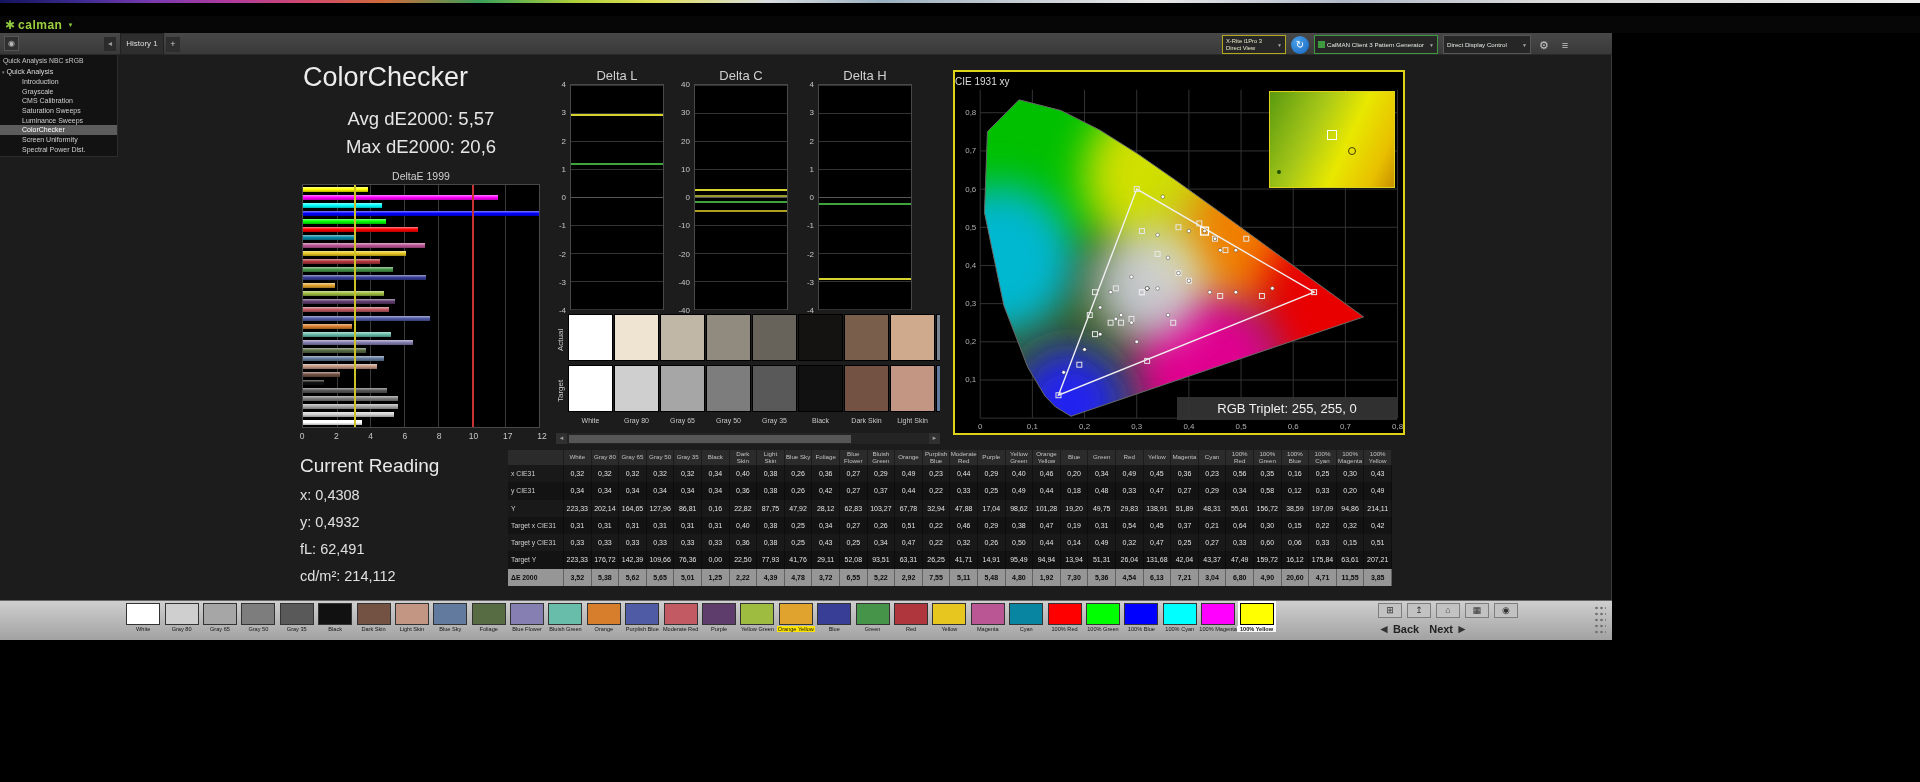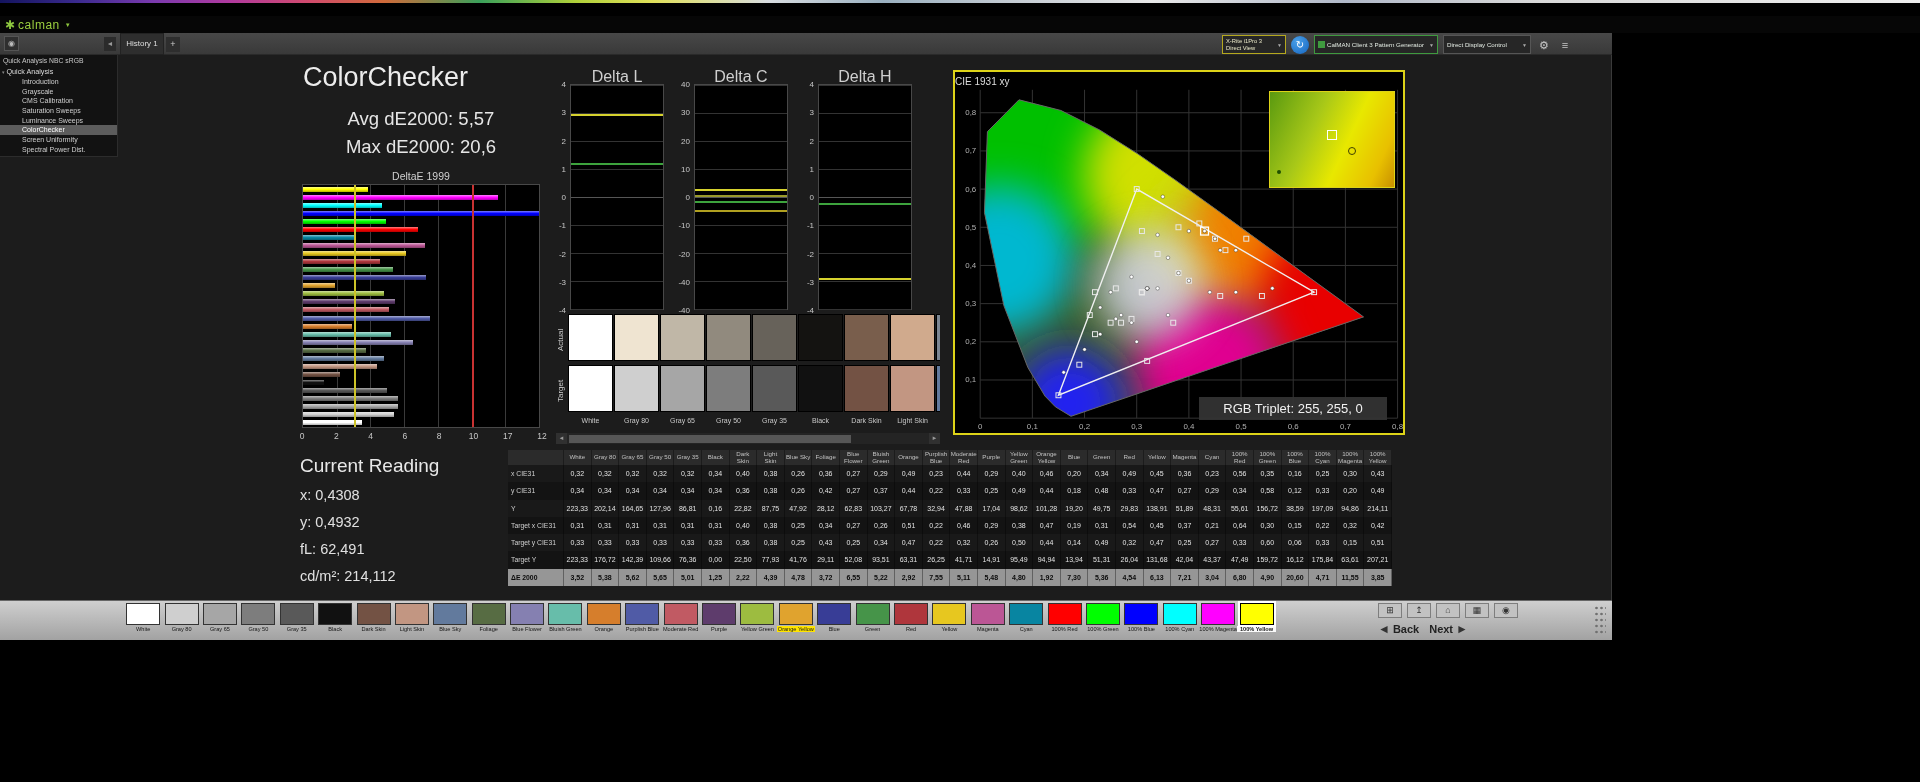--- a/index.html
+++ b/index.html
@@ -7,21 +7,21 @@
 #app{position:absolute;left:0;top:0;width:1920px;height:782px}
 
 .rainbow{position:absolute;left:0;top:0;width:1920px;height:3px;background:linear-gradient(90deg,#14145e 0%,#3a2a8e 4%,#7a3aae 8%,#b03a9e 12%,#d04a6e 16%,#d06a3a 20%,#3aa05a 25%,#b0d03a 30%,#e0e05a 34%,#d8dce0 40%,#9ab0c0 46%,#c0c8d0 52%,#e8e8e8 60%,#b0b8c8 70%,#d8d8d8 80%,#eeeeee 100%)}
 .titlebar{position:absolute;left:0;top:3px;width:1920px;height:13px;background:#000;display:flex;align-items:center;color:#c9c9c9;font-size:9px}
 .app-ico{width:8px;height:8px;margin:0 4px 0 3px;background:conic-gradient(#d33 0 25%,#3a3 0 50%,#36c 0 75%,#cc3 0)}
 .winbtns{position:absolute;left:1497px;top:0;display:flex}
 .wb{width:22px;height:13px;text-align:center;line-height:13px;font-size:8px;color:#bbb}
 .logobar{position:absolute;left:0;top:16px;width:1920px;height:17px;background:#060606;display:flex;align-items:center}
 .logo{display:inline-flex;align-items:center;margin-left:5px;gap:3px;cursor:default}
 .logo-glyph{color:#8dc63f;font-size:12px;line-height:12px}
-.logo-text{color:#9ccf3f;font-size:12px;font-weight:normal;letter-spacing:.5px}
+.logo-text{color:#9ccf3f;font-size:12px;font-weight:bold;letter-spacing:.5px}
 .logo-caret{color:#8dc63f;font-size:6px;margin-left:2px}
 
 .toolbar{position:absolute;left:0;top:33px;width:1612px;height:22px;background:linear-gradient(#484848,#393939);border-bottom:1px solid #2a2a2a}
 .tool-ico-left{position:absolute;left:4px;top:36px;width:15px;height:15px;background:#2f2f2f;border:1px solid #555;color:#bbb;font-size:8px;text-align:center;line-height:13px}
 .collapse-btn{position:absolute;left:104px;top:37px;width:12px;height:14px;background:#2b2b2b;color:#999;font-size:7px;text-align:center;line-height:14px}
 .hist-tab{position:absolute;left:120px;top:33px;width:44px;height:22px;background:#2e2e2e;border:1px solid #222;color:#ddd;font-size:8px;text-align:center;line-height:20px}
 .add-tab{position:absolute;left:166px;top:37px;width:14px;height:15px;background:#2e2e2e;color:#ccc;font-size:9px;text-align:center;line-height:15px}
 .tb-right{position:absolute;left:1222px;top:35px;height:19px;display:flex;gap:5px;align-items:center}
 .dd{height:19px;background:#262626;display:flex;align-items:center;padding:0 3px;color:#ddd}
 .meter{width:64px;border:1px solid #b5a81e}
@@ -51,21 +51,21 @@
 .vline{position:absolute;top:0;bottom:0;width:1px;background:#3a3a3a;z-index:1}
 .vline.th{width:2px;z-index:5}
 .bars{position:absolute;left:0;top:2px;right:0;bottom:2px;display:flex;flex-direction:column;justify-content:space-between;z-index:2}
 .de-bar{height:5px}
 #de-xaxis{position:absolute;left:302px;top:431px;width:240px;height:10px;font-size:8.5px;color:#c8c8c8}
 .de-xt{position:absolute;transform:translateX(-50%)}
 .cr-title{position:absolute;left:300px;top:455px;font-size:19px;color:#e8e8e8}
 .cr-line{position:absolute;left:300px;font-size:14.5px;color:#e0e0e0}
 
 .dchart{position:absolute;top:68px;width:114px;height:258px}
-.dtitle{position:absolute;top:0;left:18px;width:94px;text-align:center;font-size:16px;color:#cfcfcf}
+.dtitle{position:absolute;top:0;left:18px;width:94px;text-align:center;font-size:13px;color:#cfcfcf}
 .dplot{position:absolute;left:18px;top:16px;width:94px;height:226px;background:#000;border:1px solid #484848}
 .dticks{position:absolute;left:0;top:16px;width:15px;height:226px}
 .dtick{position:absolute;right:1px;transform:translateY(-50%);font-size:8px;color:#c8c8c8}
 .hline{position:absolute;left:0;right:0;height:1px;background:#333}
 .hline.zero{background:#565656}
 .dline{position:absolute;left:0;right:0;height:2px;z-index:2}
 
 .cmp-side{position:absolute;left:556px;width:10px;height:47px;font-size:8px;color:#ccc;writing-mode:vertical-rl;transform:rotate(180deg);text-align:center}
 #cmp-grid{position:absolute;left:568px;top:314px;width:372px;height:118px;display:flex;overflow:hidden}
 .cmp-col{flex:0 0 45px;width:45px;margin-right:1px}
@@ -78,21 +78,21 @@
 .scr-thumb{position:absolute;left:2px;top:1.5px;height:8px;width:78%;background:#565656}
 
 .cie-panel{position:absolute;left:953px;top:70px;width:452px;height:365px;background:#000;border:2px solid #ddd318}
 #cie-svg{position:absolute;left:0;top:0;width:100%;height:100%}
 #cie-svg text{font-family:"Liberation Sans",sans-serif}
 .cie-title{position:absolute;top:4px;left:0;right:0;font-size:10px;color:#ddd}
 .cie-inset{position:absolute;right:8px;top:19px;width:126px;height:97px;border:1px solid #ddd318;background:linear-gradient(115deg,#5a9a10,#a8c818 35%,#e8e800 60%,#e8c000 85%,#c89000)}
 .ins-sq{position:absolute;left:46%;top:40%;width:10px;height:10px;border:1.5px solid #fff}
 .ins-ci{position:absolute;left:63%;top:58%;width:8px;height:8px;border:1.5px solid #404000;border-radius:50%}
 .ins-dot{position:absolute;left:6%;top:82%;width:4px;height:4px;background:#205000;border-radius:50%}
-.rgb-chip{position:absolute;right:16px;bottom:13px;width:188px;height:23px;background:rgba(52,52,52,.92);color:#f0f0f0;font-size:13px;line-height:23px;text-align:center}
+.rgb-chip{position:absolute;right:6px;bottom:13px;width:220px;height:23px;background:rgba(52,52,52,.92);color:#f0f0f0;font-size:13px;line-height:23px;text-align:center}
 
 #data-table{position:absolute;left:508px;top:450px;width:884px;background:#0d0d0d}
 .t-row{display:grid;grid-template-columns:56px repeat(30,1fr);height:17.3px;background:#191919}
 .t-row.t-head{height:15px;background:#2b2b2b}
 .t-row.t-odd{background:#131313}
 .t-row.t-hi{background:#969696}
 .t-cell{font-size:7px;color:#e2e2e2;text-align:center;line-height:17.3px;overflow:hidden;border-right:1px solid rgba(0,0,0,.35)}
 .t-head .t-cell{font-size:6.2px;line-height:6.6px;color:#c0c0c0;display:flex;align-items:center;justify-content:center;white-space:normal;text-align:center}
 .t-label{text-align:left;padding-left:3px;color:#cfcfcf;font-size:6.8px}
 .t-hi .t-cell{color:#0a0a0a;font-weight:bold}

